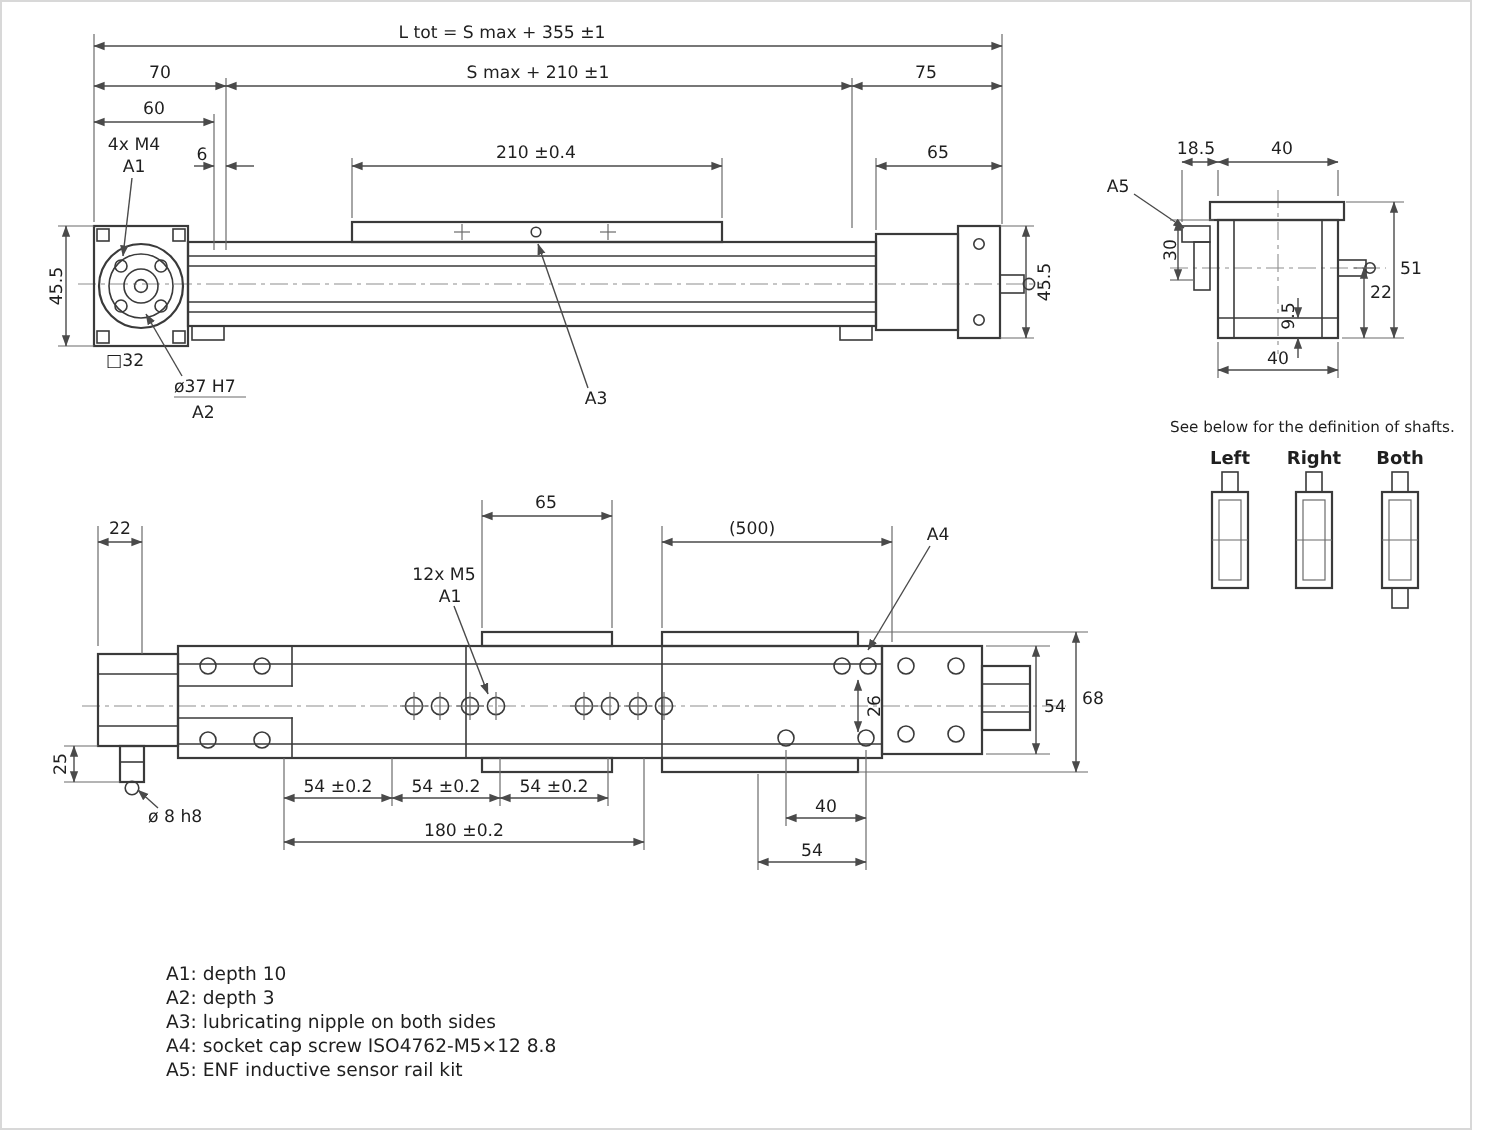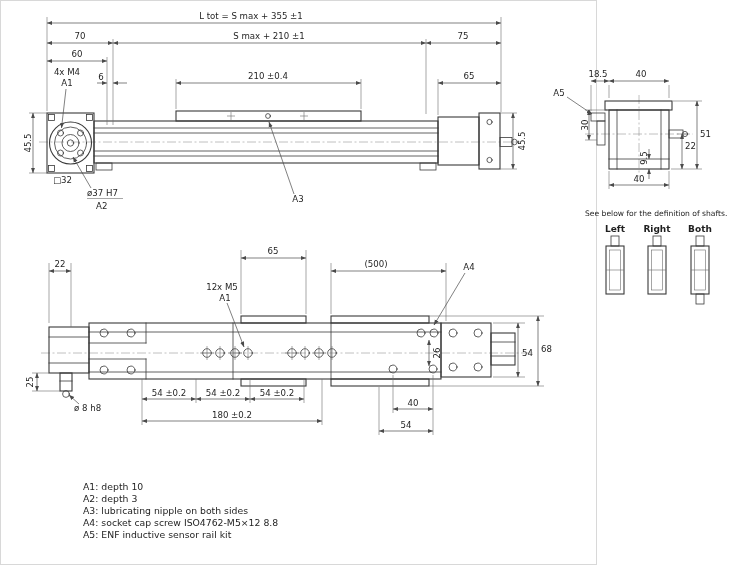--- a/index.html
+++ b/index.html
@@ -1,16 +1,16 @@
 <!DOCTYPE html>
 <html><head>
 <meta charset="utf-8">
 <style>
   html,body{margin:0;padding:0;background:#ffffff;}
-  .sheet{width:597px;height:565px;background:#ffffff;position:relative;
+  .sheet{width:736px;height:565px;background:#ffffff;position:relative;
          font-family:"DejaVu Sans",sans-serif;border:1px solid #d8d8d8;box-sizing:border-box;}
   svg{display:block;}
   svg text{font-family:"DejaVu Sans",sans-serif;fill:#1f1f1f;}
   .ol{fill:none;stroke:#3a3a3a;stroke-width:1.1;stroke-linecap:square;}
   .ol2{fill:none;stroke:#3a3a3a;stroke-width:0.8;stroke-linecap:square;}
   .thin{fill:none;stroke:#6b6b6b;stroke-width:0.6;}
   .dim{fill:none;stroke:#4a4a4a;stroke-width:0.7;}
   .cl{fill:none;stroke:#8d8d8d;stroke-width:0.55;stroke-dasharray:9 2.5 2 2.5;}
   .dt{font-size:8.6px;text-anchor:middle;}
   .dts{font-size:8.6px;text-anchor:start;}

